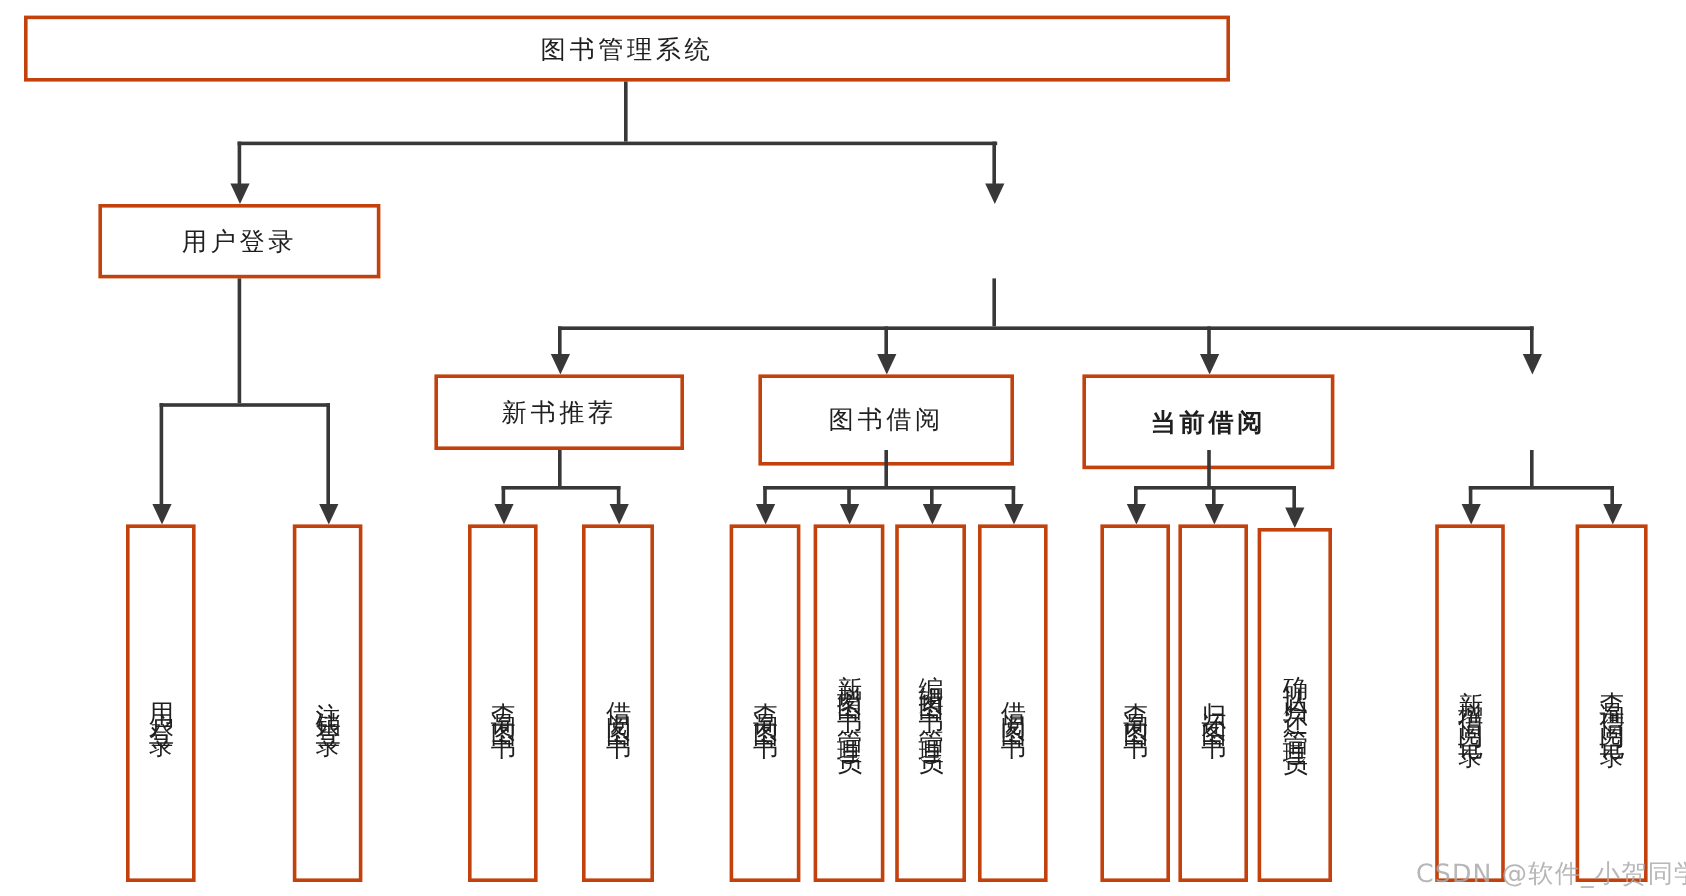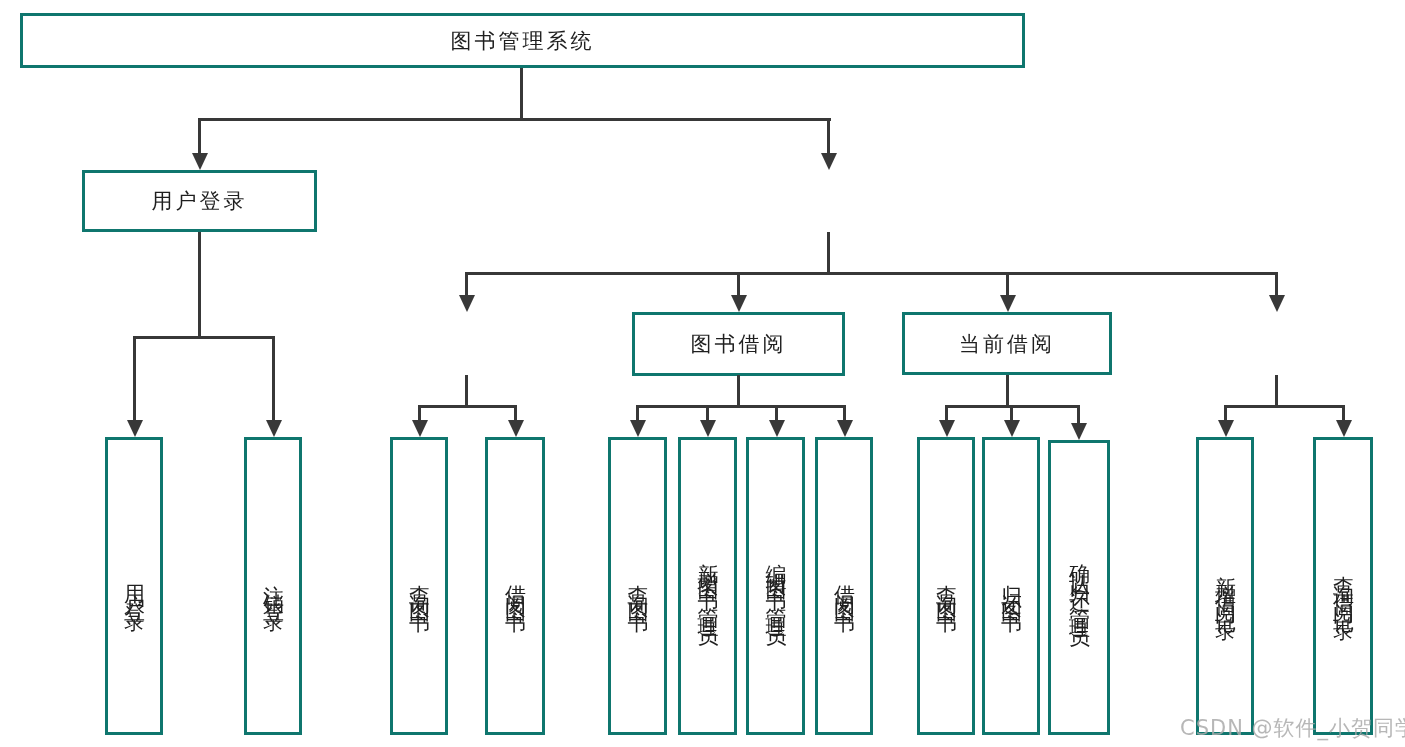--- a/index.html
+++ b/index.html
@@ -6,21 +6,21 @@
   #canvas{
     position:relative;
     width:1405px;height:747px;
     background:#ffffff;
     font-family:"DejaVu Sans","Liberation Sans",sans-serif;
     overflow:hidden;
   }
   .box{
     position:absolute;
     box-sizing:border-box;
-    border:3px solid #0f766e;
+    border:3px solid #c2410c;
     background:#ffffff;
     display:flex;
     align-items:center;
     justify-content:center;
     color:#1f1f1f;
   }
   .h-box{
     font-size:21px;
     letter-spacing:3px;
     white-space:nowrap;
@@ -77,22 +77,23 @@
   <div class="hline" style="left:465px;top:272px;width:813px;"></div>
   <div class="vline" style="left:465px;top:272px;height:26px;"></div>
   <div class="arrow" style="left:459px;top:295px;"></div>
   <div class="vline" style="left:737px;top:272px;height:26px;"></div>
   <div class="arrow" style="left:731px;top:295px;"></div>
   <div class="vline" style="left:1006px;top:272px;height:26px;"></div>
   <div class="arrow" style="left:1000px;top:295px;"></div>
   <div class="vline" style="left:1275px;top:272px;height:26px;"></div>
   <div class="arrow" style="left:1269px;top:295px;"></div>
 
-  <div class="box h-box" style="left:632px;top:312px;width:213px;height:64px;">图书借阅</div>
-  <div class="box h-box" style="left:902px;top:312px;width:210px;height:63px;">当前借阅</div>
+  <div class="box h-box" style="left:362px;top:312px;width:208px;height:63px;">新书推荐</div>
+  <div class="box h-box" style="left:632px;top:312px;width:213px;height:76px;">图书借阅</div>
+  <div class="box h-box" style="left:902px;top:312px;width:210px;height:79px;font-weight:bold;">当前借阅</div>
 
   <div class="vline" style="left:465px;top:375px;height:30px;"></div>
   <div class="hline" style="left:418px;top:405px;width:99px;"></div>
   <div class="vline" style="left:418px;top:405px;height:18px;"></div>
   <div class="arrow" style="left:412px;top:420px;"></div>
   <div class="vline" style="left:514px;top:405px;height:18px;"></div>
   <div class="arrow" style="left:508px;top:420px;"></div>
 
   <div class="vline" style="left:737px;top:375px;height:30px;"></div>
   <div class="hline" style="left:636px;top:405px;width:210px;"></div>

